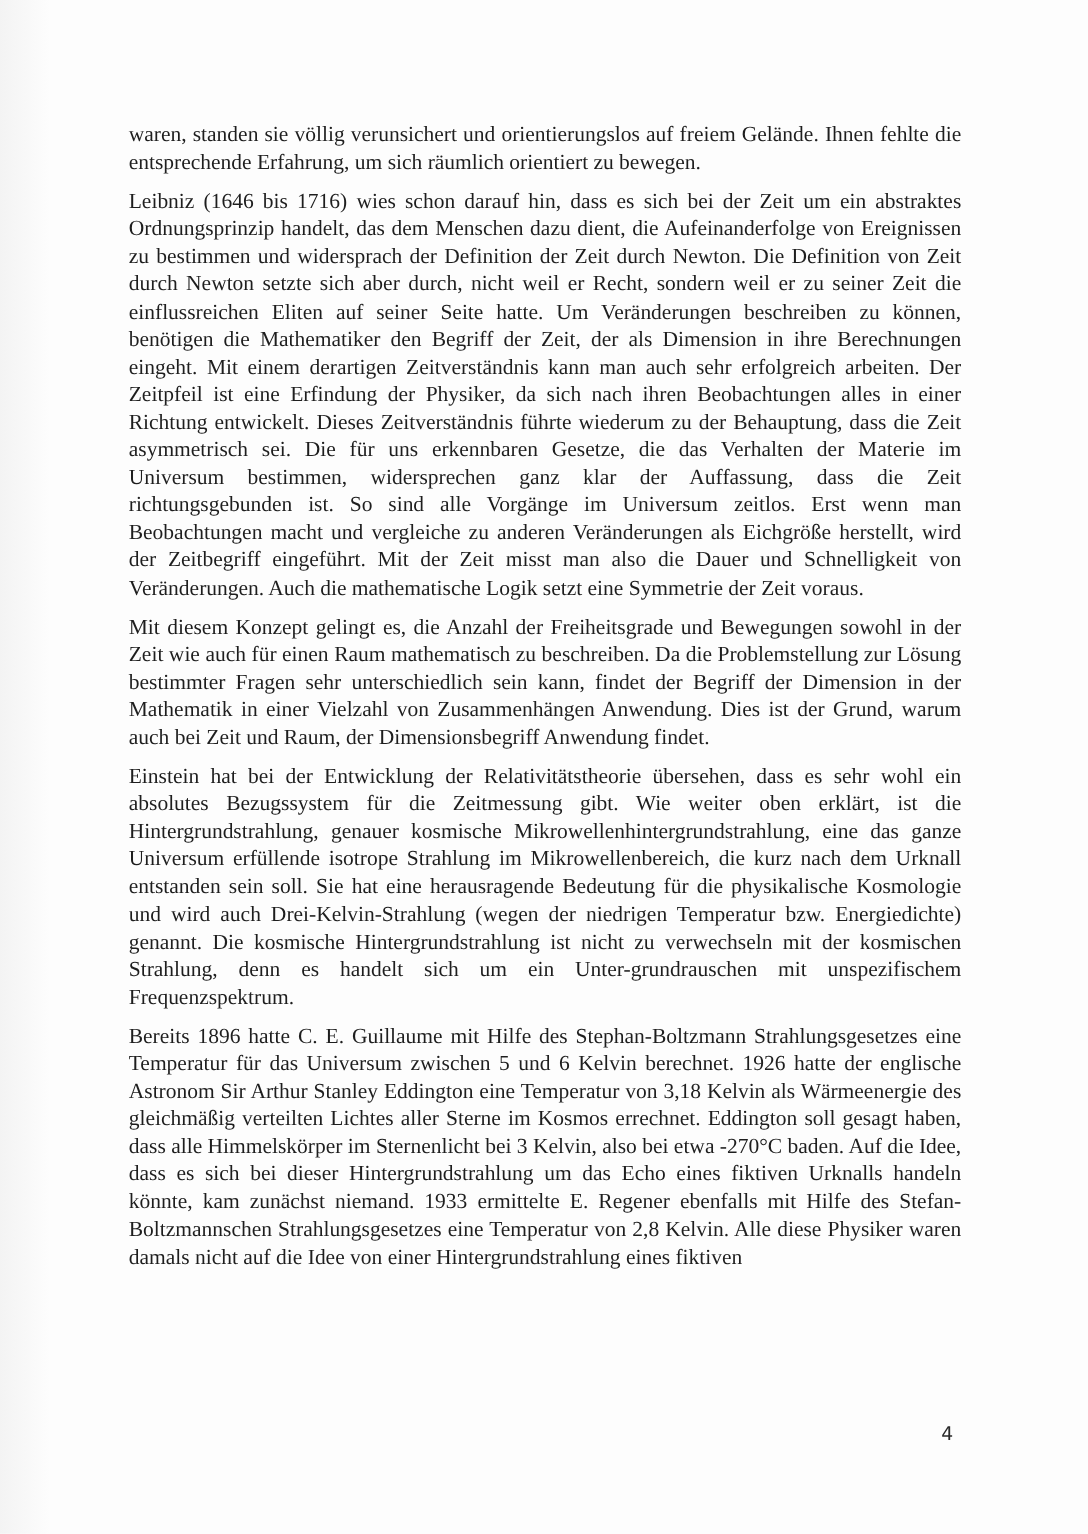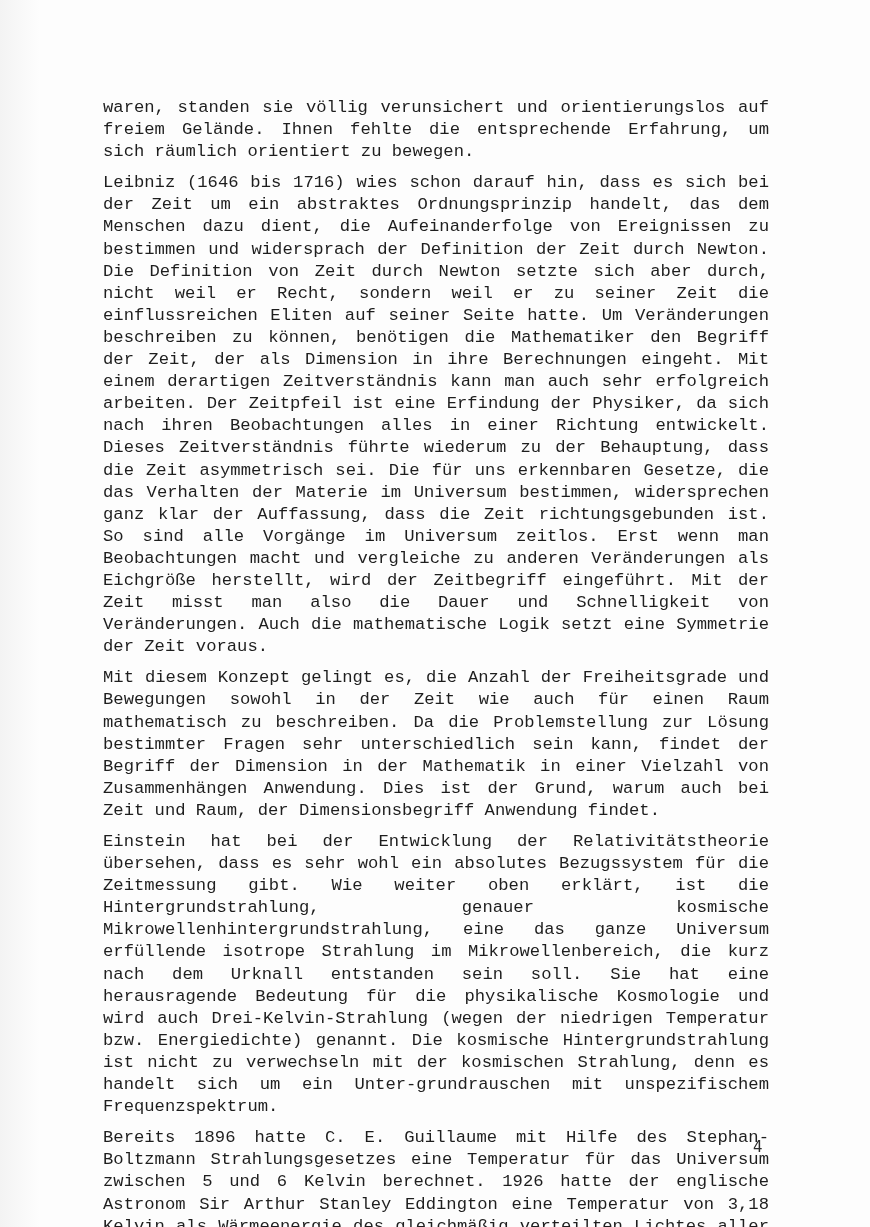--- a/index.html
+++ b/index.html
@@ -26,21 +26,20 @@
     width: 666px;
     font-family: "Liberation Serif", "DejaVu Serif", serif;
     font-size: 17.2px;
     line-height: 22.1px;
     color: #1e1e1e;
   }
   .body-text p {
     margin: 0 0 9px 0;
     text-align: justify;
     hyphens: manual;
-    font-family: Liberation Mono, monospace;
   }
   .page-number {
     position: absolute;
     left: 753px;
     top: 1138px;
     font-family: "DejaVu Sans", "Liberation Sans", sans-serif;
     font-size: 15px;
     color: #2a2a2a;
   }
 </style>

